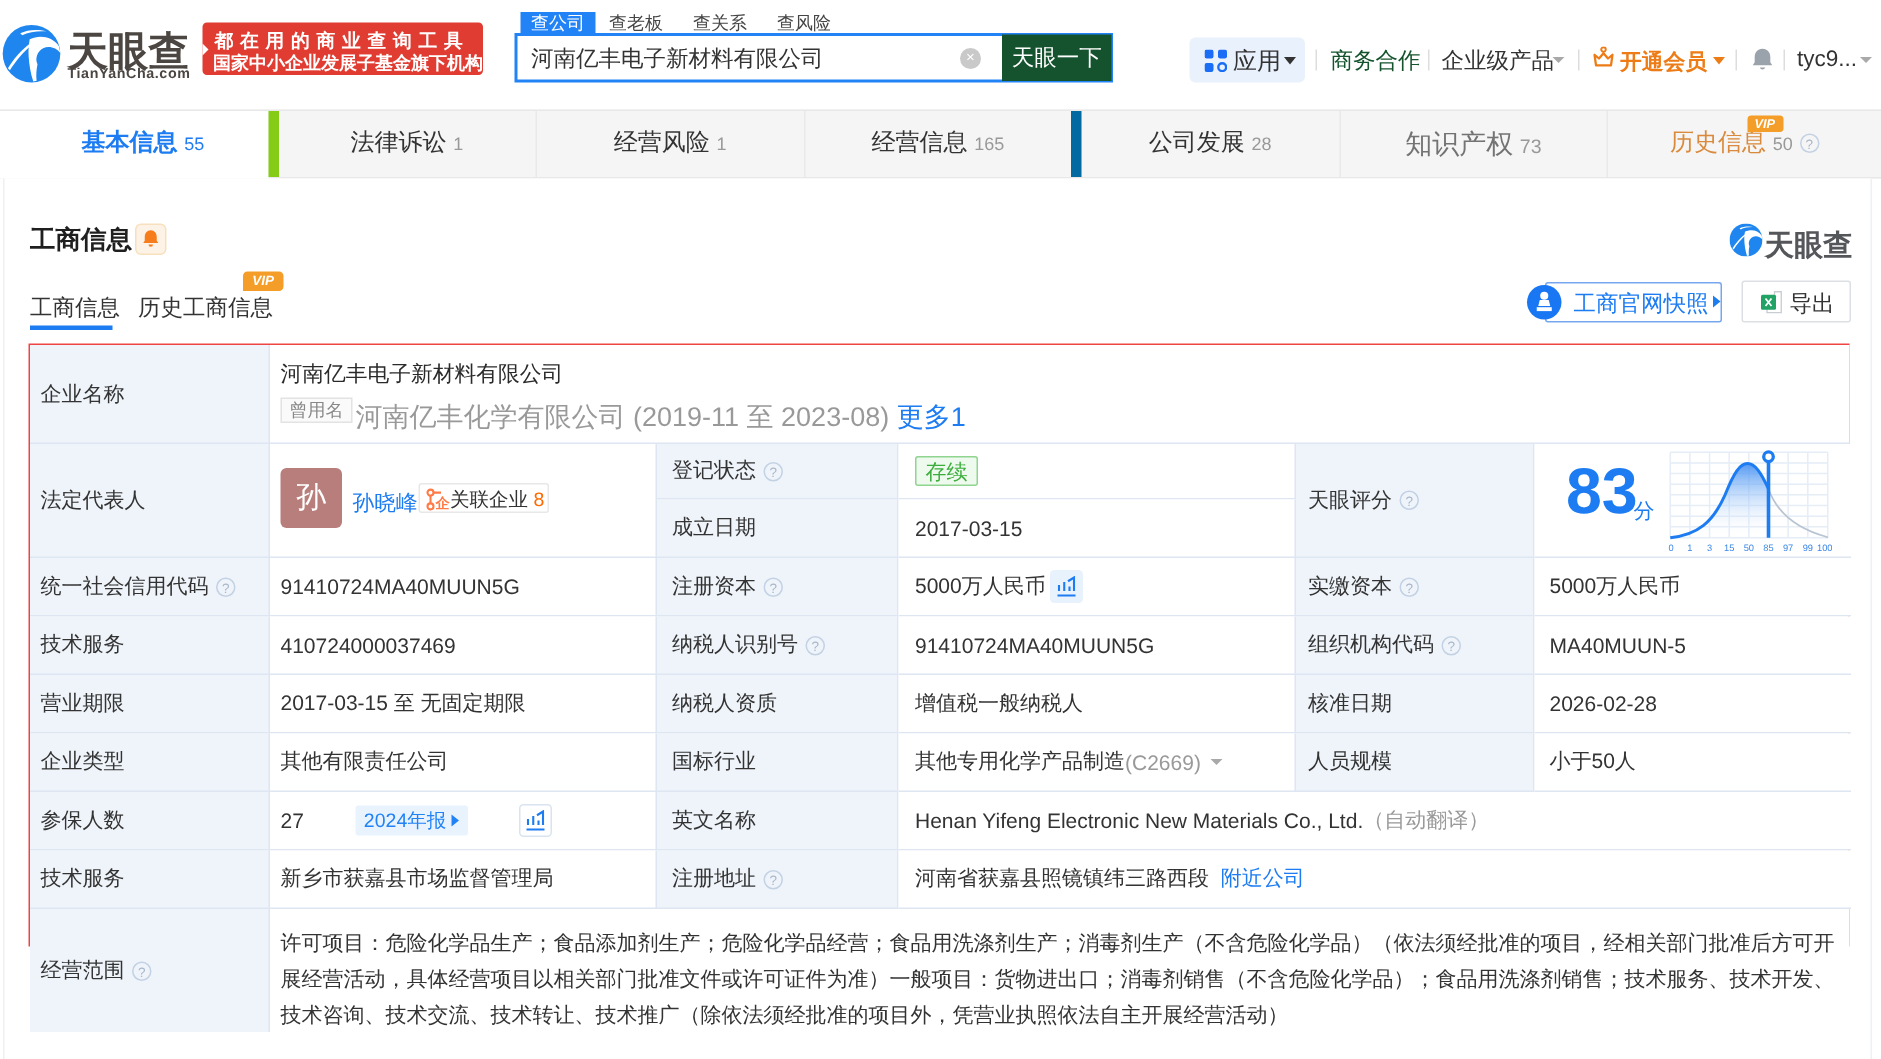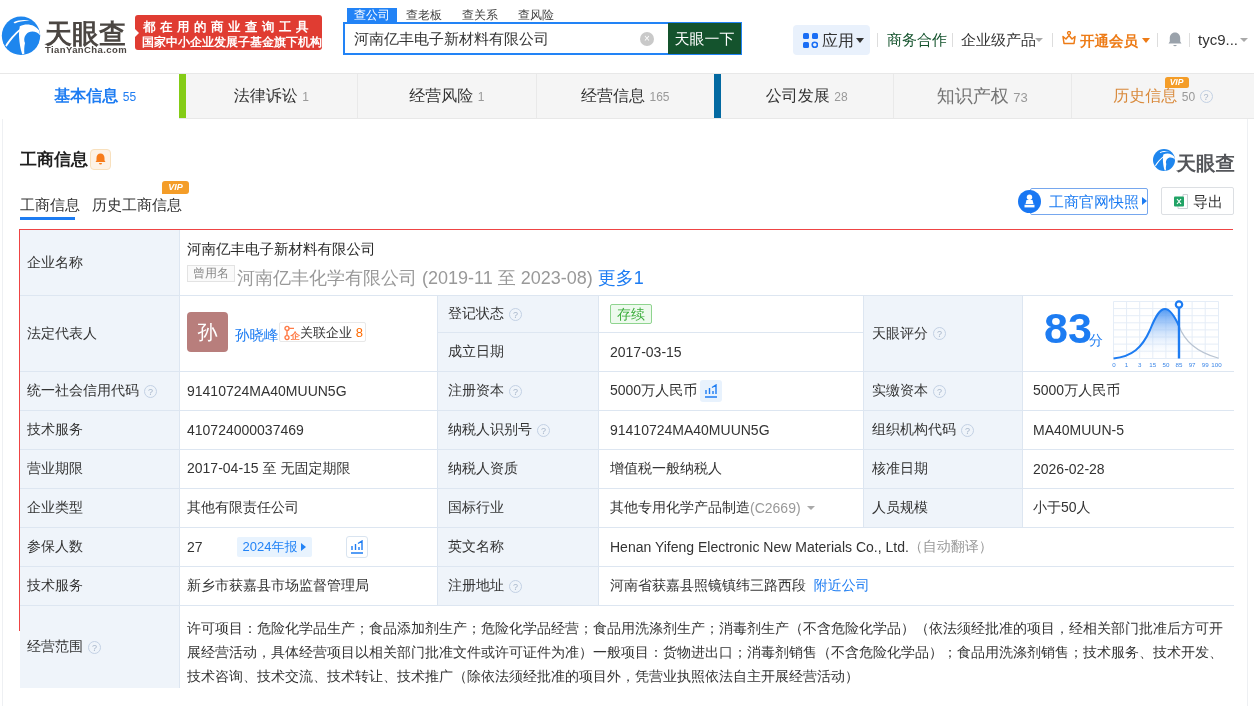--- a/index.html
+++ b/index.html
@@ -218,21 +218,21 @@
   <div class="vc nbr p10" style="left:1003px;top:142px;width:211px;height:39px;">5000万人民币</div>
 
   <div class="lc" style="left:0;top:181px;width:160px;height:39px;">技术服务</div>
   <div class="vc" style="left:160px;top:181px;width:258px;height:39px;">410724000037469</div>
   <div class="lc p10" style="left:418px;top:181px;width:161px;height:39px;">纳税人识别号 <span class="qm">?</span></div>
   <div class="vc p11" style="left:579px;top:181px;width:265px;height:39px;">91410724MA40MUUN5G</div>
   <div class="lc p10" style="left:844px;top:181px;width:159px;height:39px;padding-left:8px;">组织机构代码 <span class="qm">?</span></div>
   <div class="vc nbr p10" style="left:1003px;top:181px;width:211px;height:39px;">MA40MUUN-5</div>
 
   <div class="lc" style="left:0;top:220px;width:160px;height:39px;">营业期限</div>
-  <div class="vc" style="left:160px;top:220px;width:258px;height:39px;">2017-04-15 至 无固定期限</div>
+  <div class="vc" style="left:160px;top:220px;width:258px;height:39px;">2017-03-15 至 无固定期限</div>
   <div class="lc p10" style="left:418px;top:220px;width:161px;height:39px;">纳税人资质</div>
   <div class="vc p11" style="left:579px;top:220px;width:265px;height:39px;">增值税一般纳税人</div>
   <div class="lc p10" style="left:844px;top:220px;width:159px;height:39px;padding-left:8px;">核准日期</div>
   <div class="vc nbr p10" style="left:1003px;top:220px;width:211px;height:39px;">2026-02-28</div>
 
   <div class="lc" style="left:0;top:259px;width:160px;height:39px;">企业类型</div>
   <div class="vc" style="left:160px;top:259px;width:258px;height:39px;">其他有限责任公司</div>
   <div class="lc p10" style="left:418px;top:259px;width:161px;height:39px;">国标行业</div>
   <div class="vc p11" style="left:579px;top:259px;width:265px;height:39px;">其他专用化学产品制造<span class="gray">(C2669)</span><span class="caret caret-g" style="margin-left:6px;border-top-width:4px;"></span></div>
   <div class="lc p10" style="left:844px;top:259px;width:159px;height:39px;padding-left:8px;">人员规模</div>

